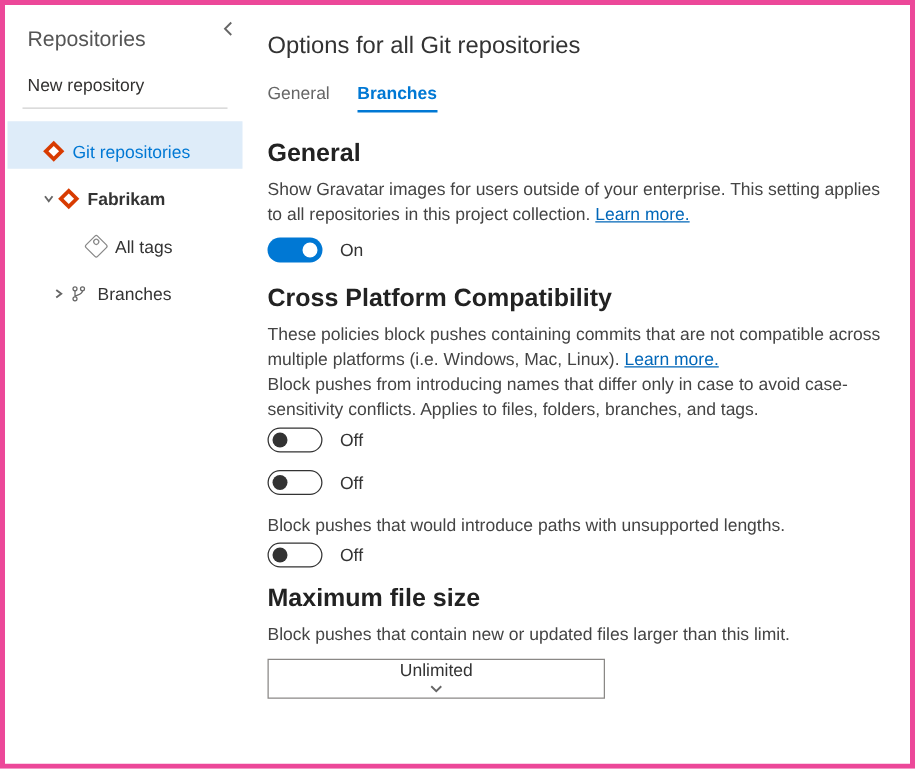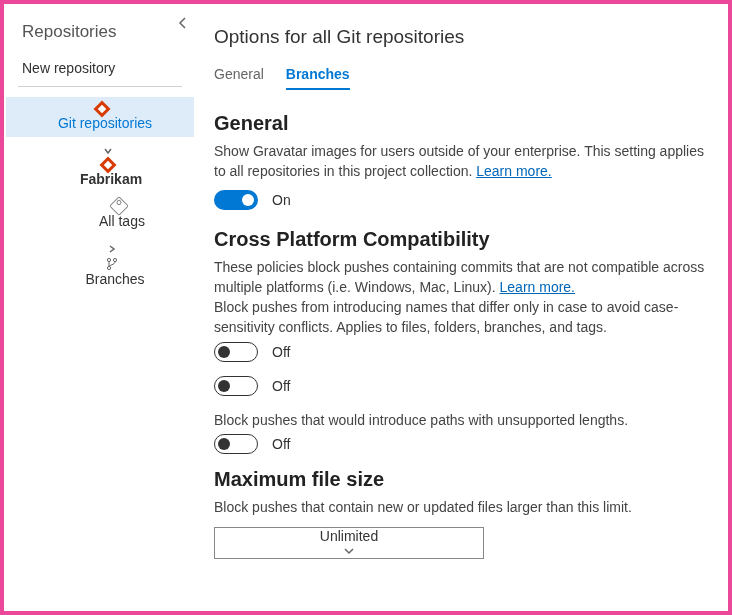--- a/index.html
+++ b/index.html
@@ -5,21 +5,21 @@
   * { box-sizing: border-box; }
   html, body { margin:0; padding:0; font-family: "Segoe UI", Arial, sans-serif; font-size:14px; color:#333; background:#fff; }
   .app { display:flex; width:732px; height:615px; border:4px solid #ec4899; position:relative; }
   
   .sidebar { width:192px; padding:12px 0 0 0; position:relative; }
   .collapse-chevron { position:absolute; top:12px; right:8px; cursor:pointer; color:#555;}
   .side-title { font-size:17px; color:#555; padding:6px 18px 10px 18px; }
   .side-link { font-size:14px; color:#323130; padding:8px 18px 10px 18px; cursor:pointer; }
   .side-divider { border:none; border-top:1px solid #d0d0d0; margin:0 14px 10px 14px;}
   .tree { padding:0 2px 0 2px;}
-  .tree-item { display:flex; align-items:center; padding:6px 10px 6px 14px; cursor:pointer;flex-direction:column; }
+  .tree-item { display:flex; align-items:center; padding:16px 10px 6px 14px; cursor:pointer; }
   .tree-item.selected { background:#deecf9; }
   .tree-item .exp { width:14px; text-align:center; color:#666; }
   .tree-item .icon { width:18px; display:flex; align-items:center; justify-content:center; }
   .tree-item .label { padding-left:6px; color:#333; }
   .tree-item.selected .label { color:#0078d4; }
   .indent1 { padding-left:26px;font-weight:bold; }
   .indent2 { padding-left:48px; }
   .git-diamond { width:12px; height:12px; background:#d83b01; transform:rotate(45deg); display:inline-block; position:relative;}
   .git-diamond::after{ content:""; position:absolute; inset:3px; background:#fff;}
   .tag-icon { width:14px; height:14px; border:1px solid #888; transform:rotate(45deg); border-radius:2px; position:relative;}

